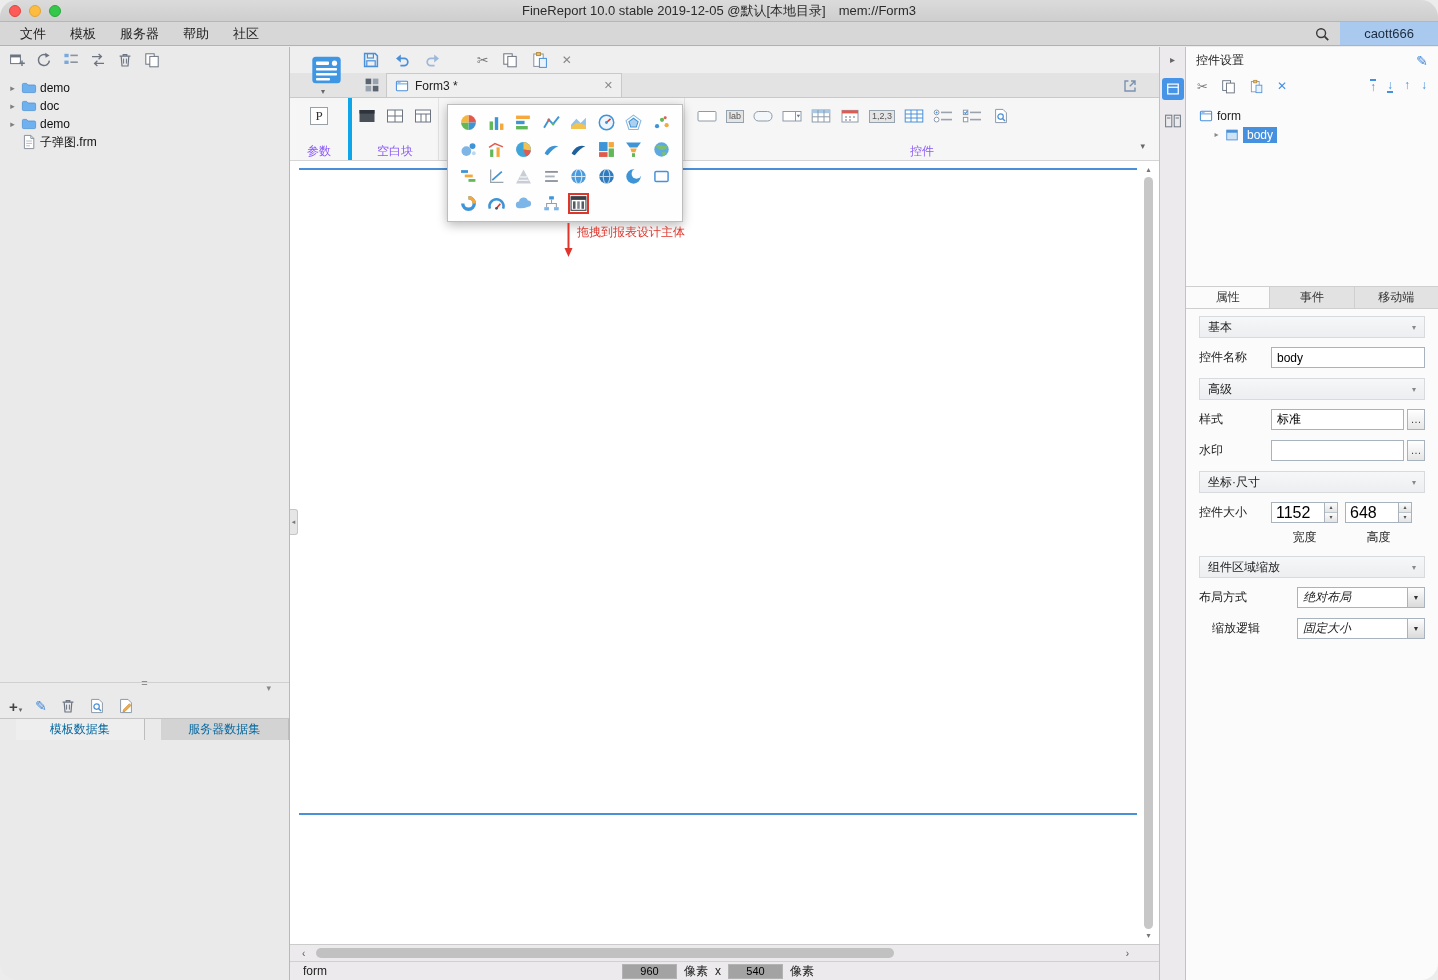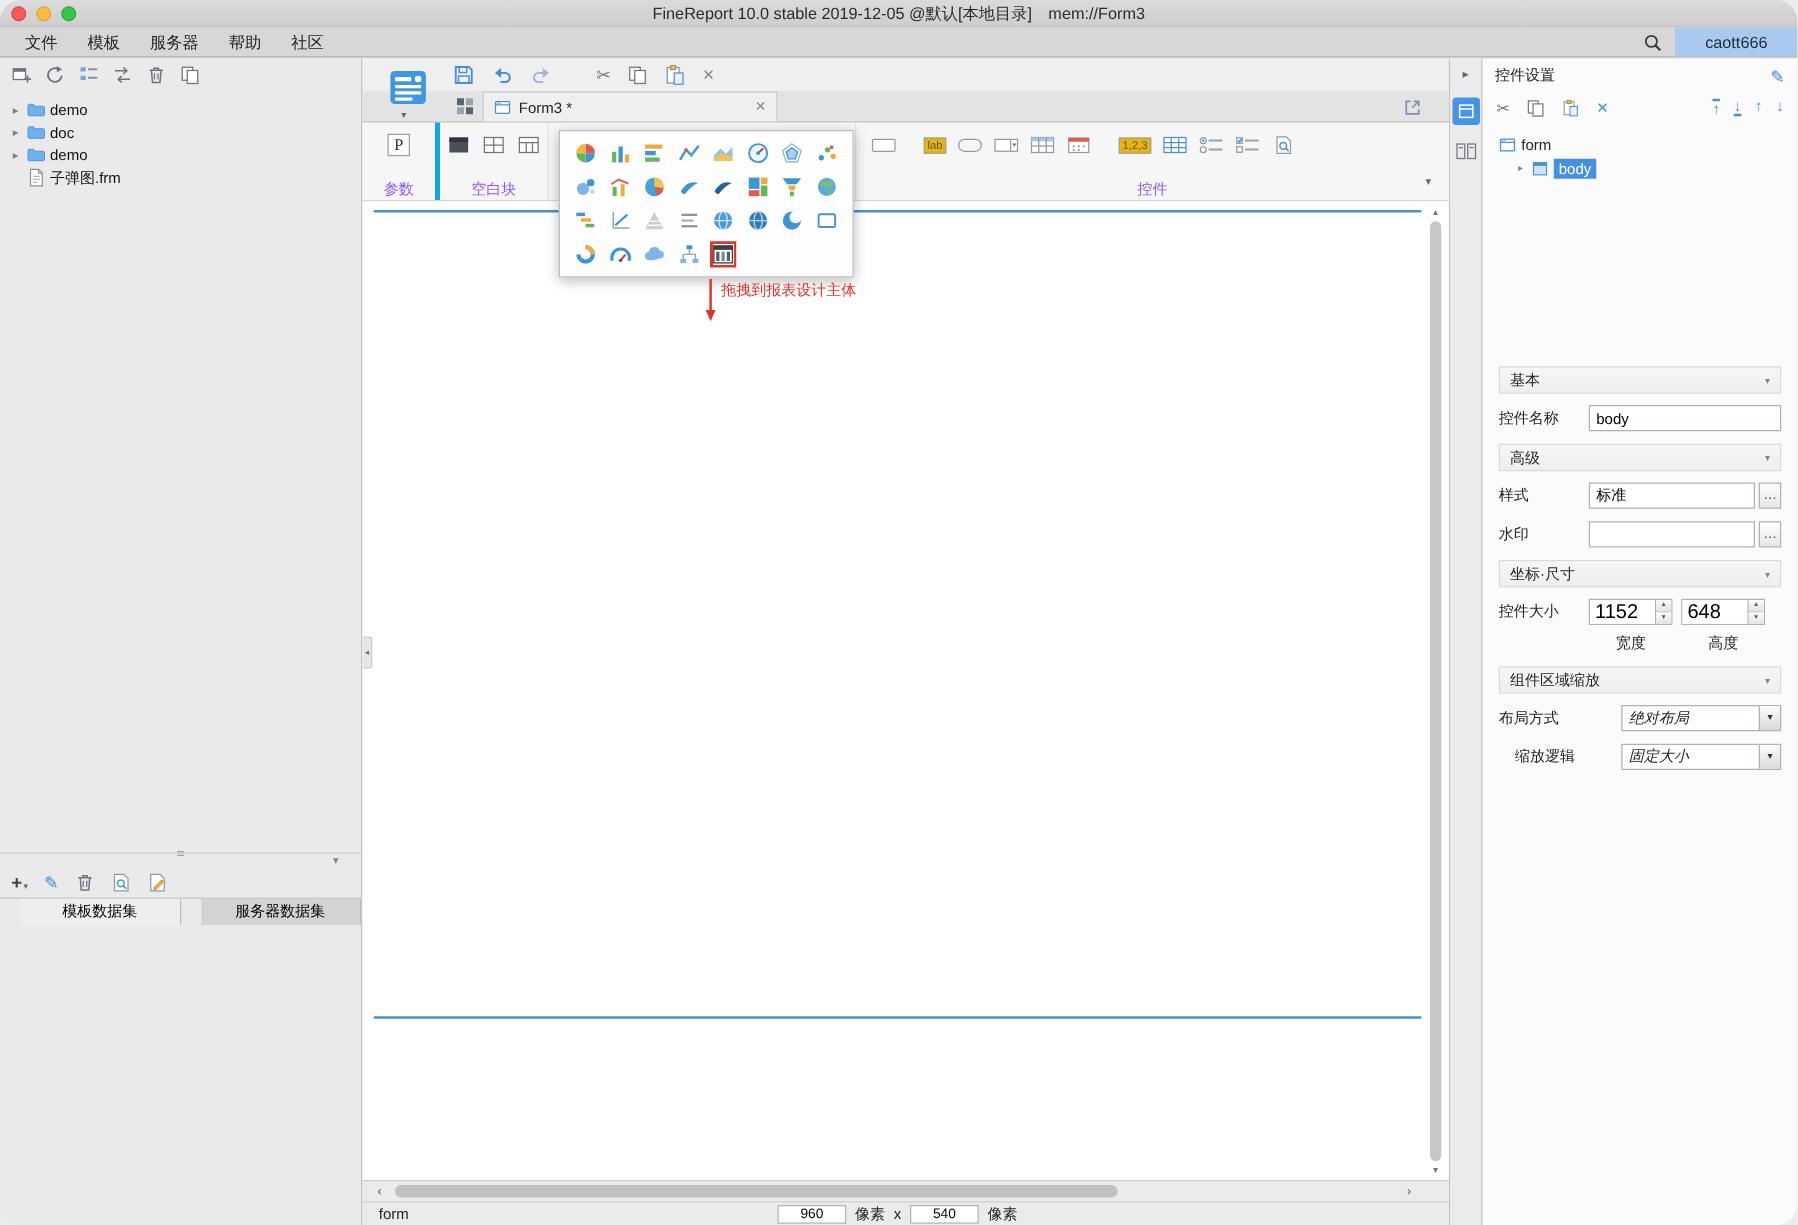--- a/index.html
+++ b/index.html
@@ -47,21 +47,21 @@
   .lp-stretch { flex:1; }
   .lp-divider { height:12px; flex:none; border-top:1px solid #d0d0d0; position:relative; }
   .divider-handle { position:absolute; left:50%; top:-6px; transform:translateX(-50%); color:#8e8e8e; font-size:11px; }
   .divider-caret { position:absolute; right:18px; top:0; color:#888; font-size:9px; }
   .lp-tools2 { height:24px; flex:none; display:flex; align-items:center; gap:13px; padding:0 9px; }
   .plus-group { display:inline-flex; align-items:baseline; color:#444; }
   .plus-group .plus { font-size:15px; font-weight:bold; line-height:1; }
   .plus-group .mini-caret { font-size:7px; color:#666; margin-left:1px; }
   .pencil { color:#3f87d8; font-size:14px; }
   .lp-tabs { height:22px; flex:none; display:flex; border-top:1px solid #c4c4c4; }
-  .lp-tab { flex:1; text-align:center; line-height:21px; background:#d4d3d4; border-right:1px solid #bdbdbd; color:#000000;margin-left:16px; }
+  .lp-tab { flex:1; text-align:center; line-height:21px; background:#d4d3d4; border-right:1px solid #bdbdbd; color:#0369a1;margin-left:16px; }
   .lp-tab.active { background:#efeeef; }
   .lp-filler { flex:none; height:240px; }
 
   
   .center { flex:1; min-width:0; position:relative; display:flex; flex-direction:column; background:#f0eff0; }
   .lib-button { position:absolute; left:21px; top:9px; width:31px; height:28px; z-index:3; }
   .lib-caret { position:absolute; left:31px; top:40px; font-size:8px; color:#666; z-index:3; }
 
   .c-toolbar1 { height:26px; flex:none; display:flex; align-items:center; gap:13px; padding-left:72px; }
   .gap-left { margin-left:22px; }
@@ -81,21 +81,21 @@
   .sec-param { width:58px; flex:none; }
   .p-icon { width:18px; height:18px; border:1px solid #98a0a8; background:#fff; font-family:"Liberation Serif","DejaVu Serif",serif; font-size:13px; color:#333; display:flex; align-items:center; justify-content:center; }
   .sec-blank { width:90px; flex:none; border-left:4px solid #0ea5e9; }
   .sec-chart { width:246px; flex:none; border-left:1px solid #e2e2e2; }
   .sec-widgets { flex:1; border-left:1px solid #e2e2e2; align-items:stretch; padding:9px 12px 0; }
   .sec-widgets .sec-icons { justify-content:flex-start; gap:9px; }
   .sec-widgets .sec-label { text-align:center; }
   .widgets-caret { position:absolute; right:14px; bottom:9px; font-size:9px; color:#666; }
   .witem { width:20px; height:16px; display:inline-flex; align-items:center; justify-content:center; flex:none; }
   .witem svg { width:100%; height:100%; display:block; }
-  .wtext { width:auto; font-size:9px; border:1px solid #96a2ae; background:#eab308; color:#555; padding:0 2px; height:13px; line-height:11px;margin-left:13px; }
+  .wtext { width:auto; font-size:9px; border:1px solid #96a2ae; background:#e5e5e5; color:#555; padding:0 2px; height:13px; line-height:11px; }
 
   .c-canvas { flex:1; position:relative; background:#fff; }
   .form-top { position:absolute; top:7px; left:9px; right:22px; border-top:2px solid #4a90d9; }
   .form-bottom { position:absolute; top:652px; left:9px; right:22px; border-top:2px solid #4a90d9; }
   .collapse-tab { position:absolute; left:0; top:348px; width:8px; height:26px; background:#e6e6e6; border:1px solid #c6c6c6; border-left:none; border-radius:0 3px 3px 0; display:flex; align-items:center; justify-content:center; font-size:7px; color:#777; }
   .vscroll { position:absolute; top:4px; bottom:3px; right:3px; width:15px; display:flex; flex-direction:column; align-items:center; }
   .vs-arrow { height:10px; font-size:8px; color:#777; line-height:10px; flex:none; }
   .vs-thumb { flex:1; width:9px; background:#c8c7c8; border-radius:5px; margin:2px 0; }
 
   .chart-popup { position:absolute; left:157px; top:57px; width:236px; background:#fefefe; border:1px solid #bdbdbd; box-shadow:0 3px 10px rgba(0,0,0,.28); padding:9px 7px; display:grid; grid-template-columns:repeat(8,1fr); row-gap:10px; justify-items:center; z-index:10; }
@@ -108,21 +108,21 @@
 
   .c-hscroll { height:17px; flex:none; background:#eceaec; border-top:1px solid #cbcbcb; position:relative; }
   .hs-arrow { position:absolute; top:2px; font-size:10px; color:#555; line-height:13px; }
   .hs-arrow.left { left:12px; }
   .hs-arrow.right { right:30px; }
   .hs-thumb { position:absolute; left:26px; top:3px; width:578px; height:10px; background:#c2c1c2; border-radius:5px; }
 
   .c-statusbar { height:19px; flex:none; background:#eceaec; border-top:1px solid #d0d0d0; display:flex; align-items:center; position:relative; }
   .form-label { margin-left:13px; }
   .size-group { position:absolute; left:332px; top:1px; height:16px; display:flex; align-items:center; gap:7px; }
-  .size-input { width:55px; height:15px; background:#ffffff; border:1px solid #b3b3b3; font-size:11px; text-align:center; font-family:inherit; }
+  .size-input { width:55px; height:15px; background:#a3a3a3; border:1px solid #b3b3b3; font-size:11px; text-align:center; font-family:inherit; }
 
   
   .r-strip { width:26px; flex:none; background:#eceaec; border-left:1px solid #c2c2c2; display:flex; flex-direction:column; align-items:center; padding-top:7px; gap:13px; }
   .strip-expand { font-size:10px; color:#666; }
   .strip-active { width:22px; height:22px; background:#4694e8; border-radius:3px; display:flex; align-items:center; justify-content:center; }
 
   
   .r-panel { width:253px; flex:none; background:#fcfbfc; border-left:1px solid #c2c2c2; display:flex; flex-direction:column; }
   .rp-header { height:27px; flex:none; display:flex; align-items:center; padding:0 10px; }
   .rp-edit { margin-left:auto; color:#3f87d8; font-size:14px; }
@@ -813,20 +813,25 @@
           <span class="ico s14">
               <svg viewBox="0 0 16 16">
                 <rect x="2" y="2.4" width="12" height="11.2" fill="#cfe3f6" stroke="#4a90d9"></rect>
                 <rect x="2" y="2.4" width="12" height="3" fill="#4a90d9"></rect>
               </svg>
             </span>
           <span class="body-chip">body</span>
         </div>
       </div>
       <div class="rp-spacer"></div>
+      <div class="rp-tabs">
+        <div class="rp-tab active">属性</div>
+        <div class="rp-tab">事件</div>
+        <div class="rp-tab">移动端</div>
+      </div>
       <div class="rp-props">
         <div class="sec-hdr">
           <span>基本</span>
           <span class="caret">▾</span>
         </div>
         <div class="prow">
           <span class="plabel">控件名称</span>
           <input class="pinput" value="body" style="">
         </div>
         <div class="sec-hdr">

